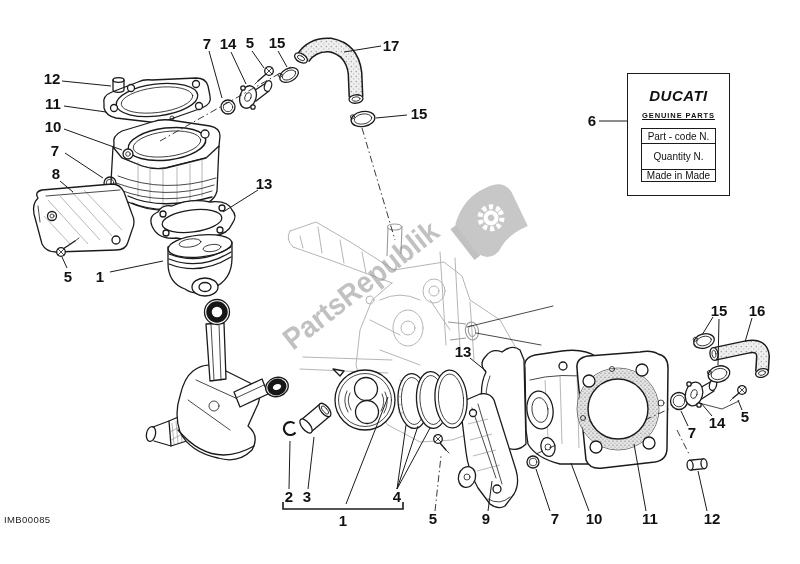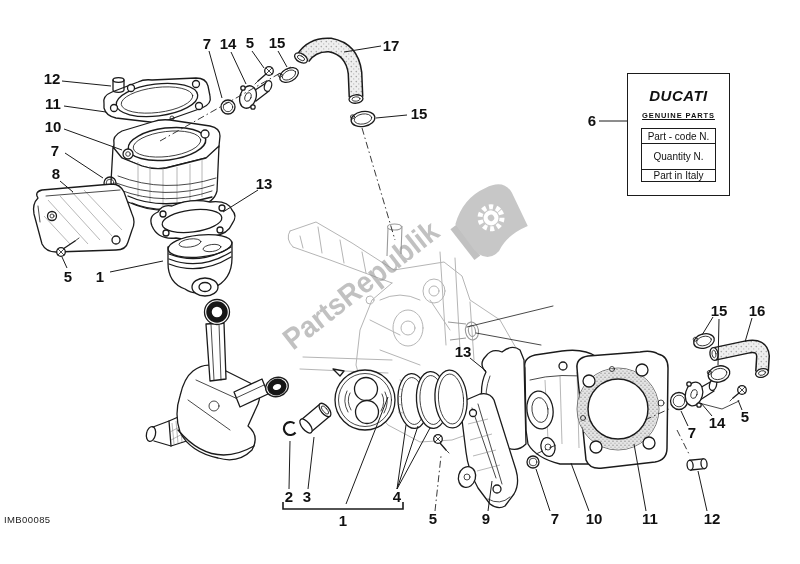--- a/index.html
+++ b/index.html
@@ -471,19 +471,19 @@
     </g>
   </g>
 </svg>
 
   <div class="label-box">
     <div class="lb-brand">DUCATI</div>
     <div class="lb-sub">GENUINE PARTS</div>
     <div class="lb-table">
       <div class="lb-row r1">Part - code N.</div>
       <div class="lb-row r2">Quantity N.</div>
-      <div class="lb-row r3">Part in Italy</div>
+      <div class="lb-row r3">Made in Made</div>
     </div>
   </div>
 
   <div class="figure-code">IMB00085</div>
 
 </div>
 
 </body></html>

